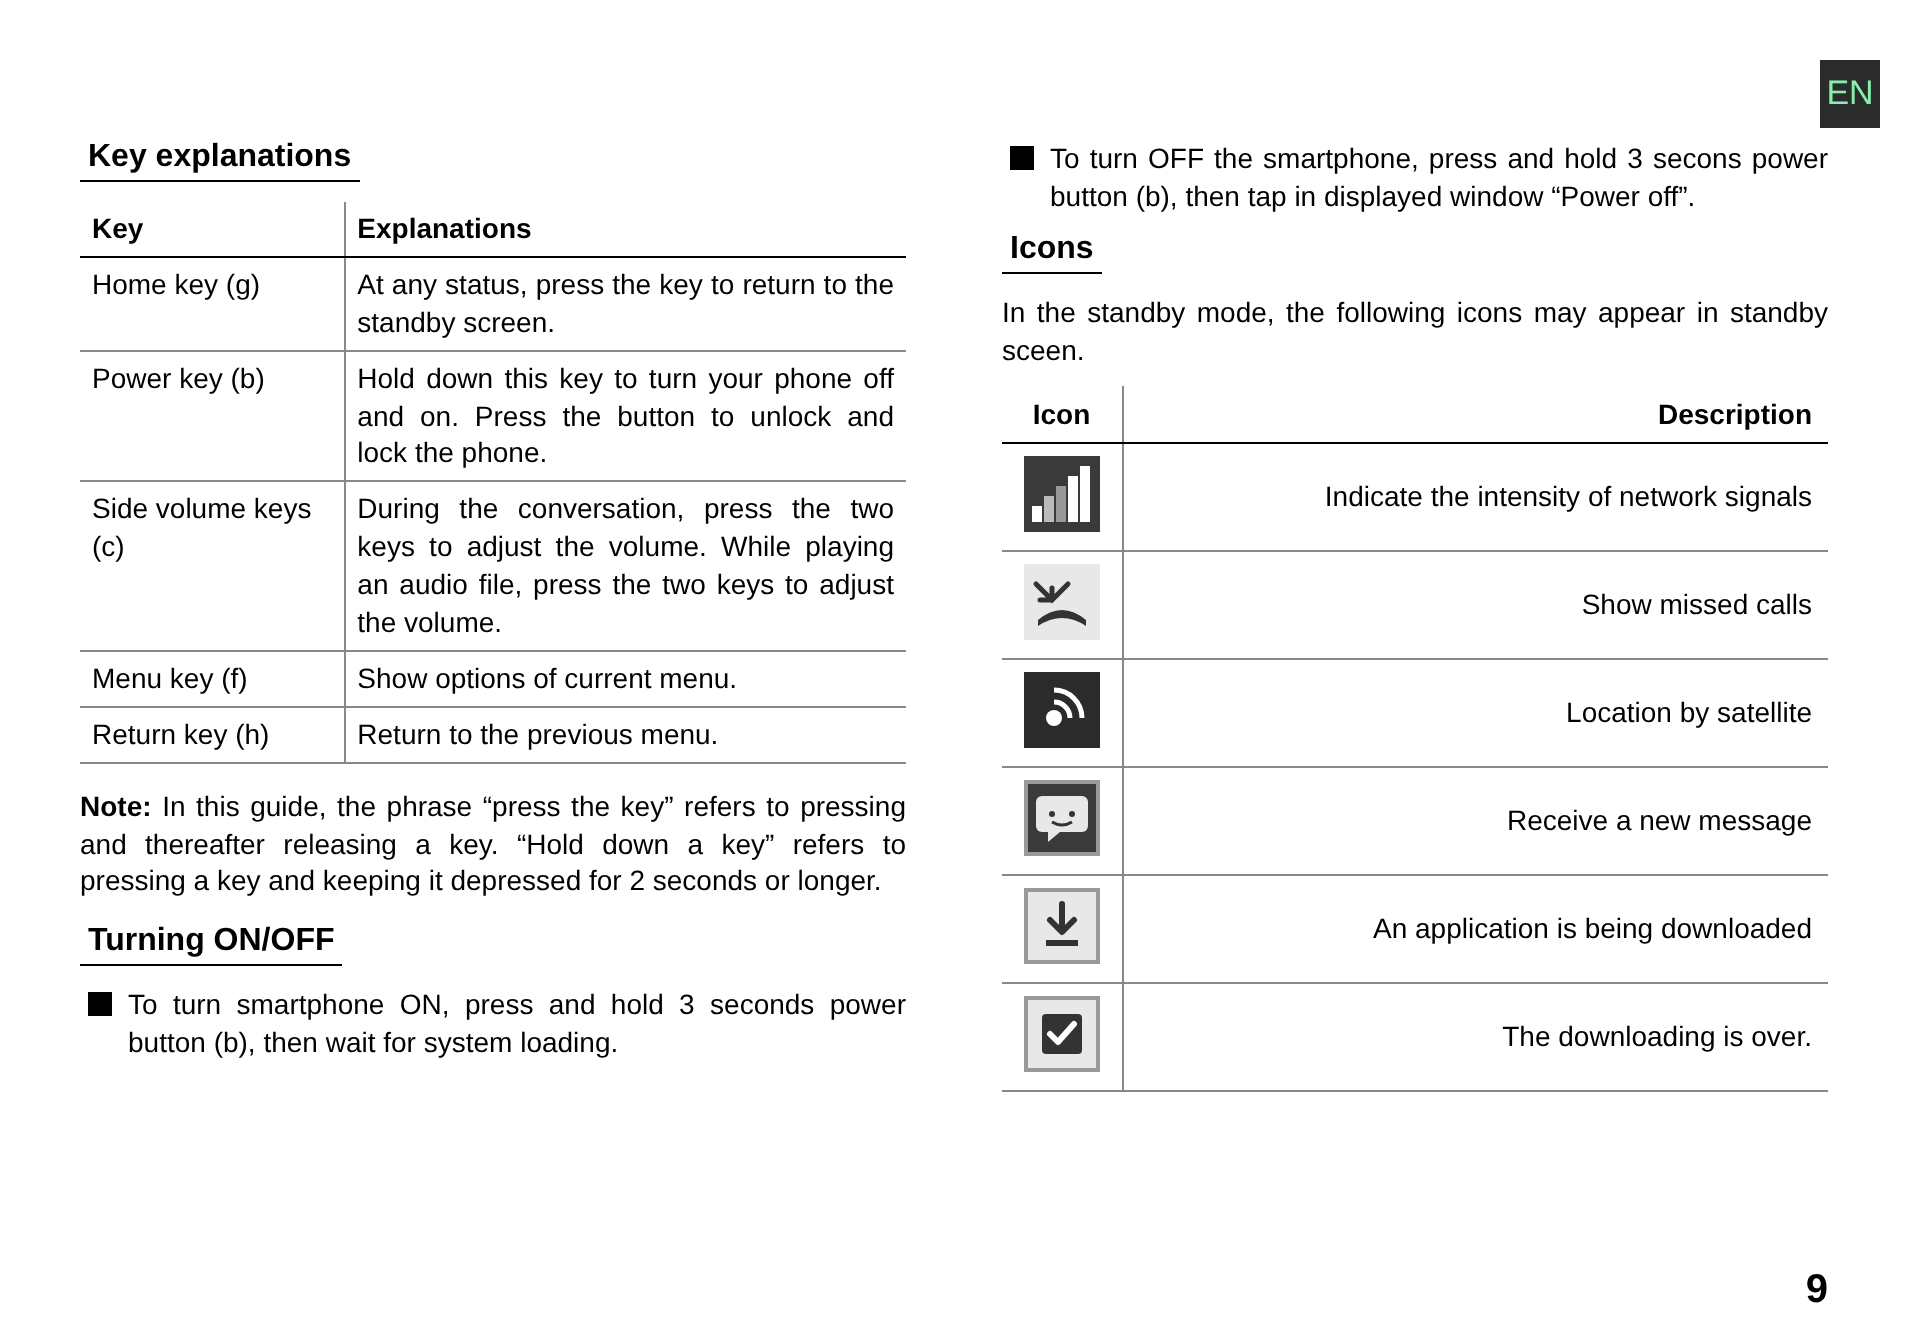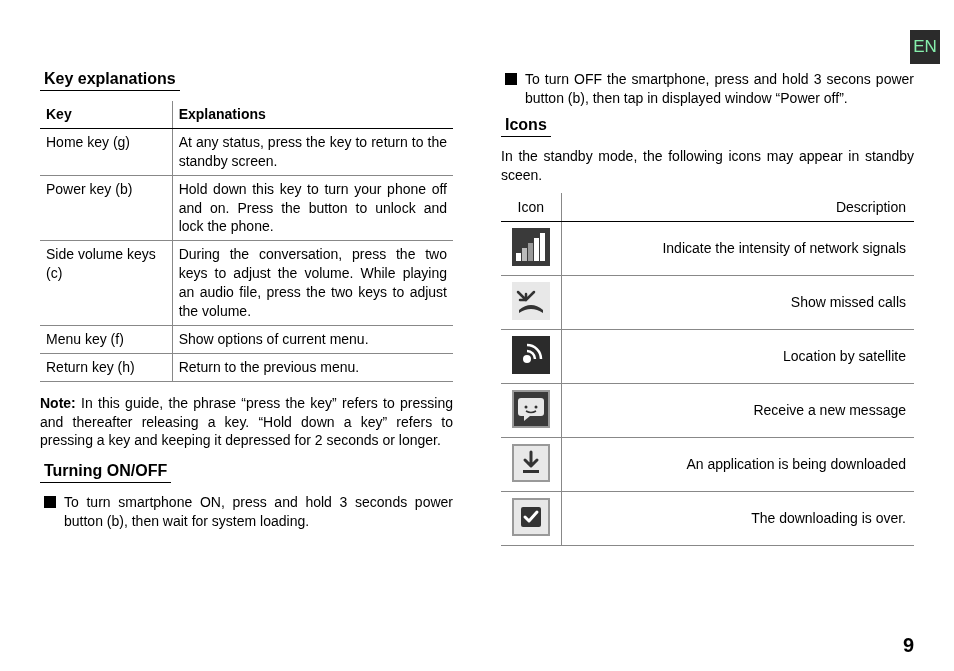--- a/index.html
+++ b/index.html
@@ -109,21 +109,21 @@
   }
   table.icon-table th,
   table.icon-table td {
     text-align: right;
     vertical-align: middle;
     padding: 6px 8px;
     border-bottom: 1px solid #888;
     font-size: 14px;
   }
   table.icon-table th {
-    font-weight: normal;
+    font-weight: bold;
     border-bottom: 1.5px solid #000;
   }
   table.icon-table td:first-child,
   table.icon-table th:first-child {
     width: 60px;
     border-right: 1px solid #888;
     text-align: center;
   }
   .icon-box {
     width: 38px;

